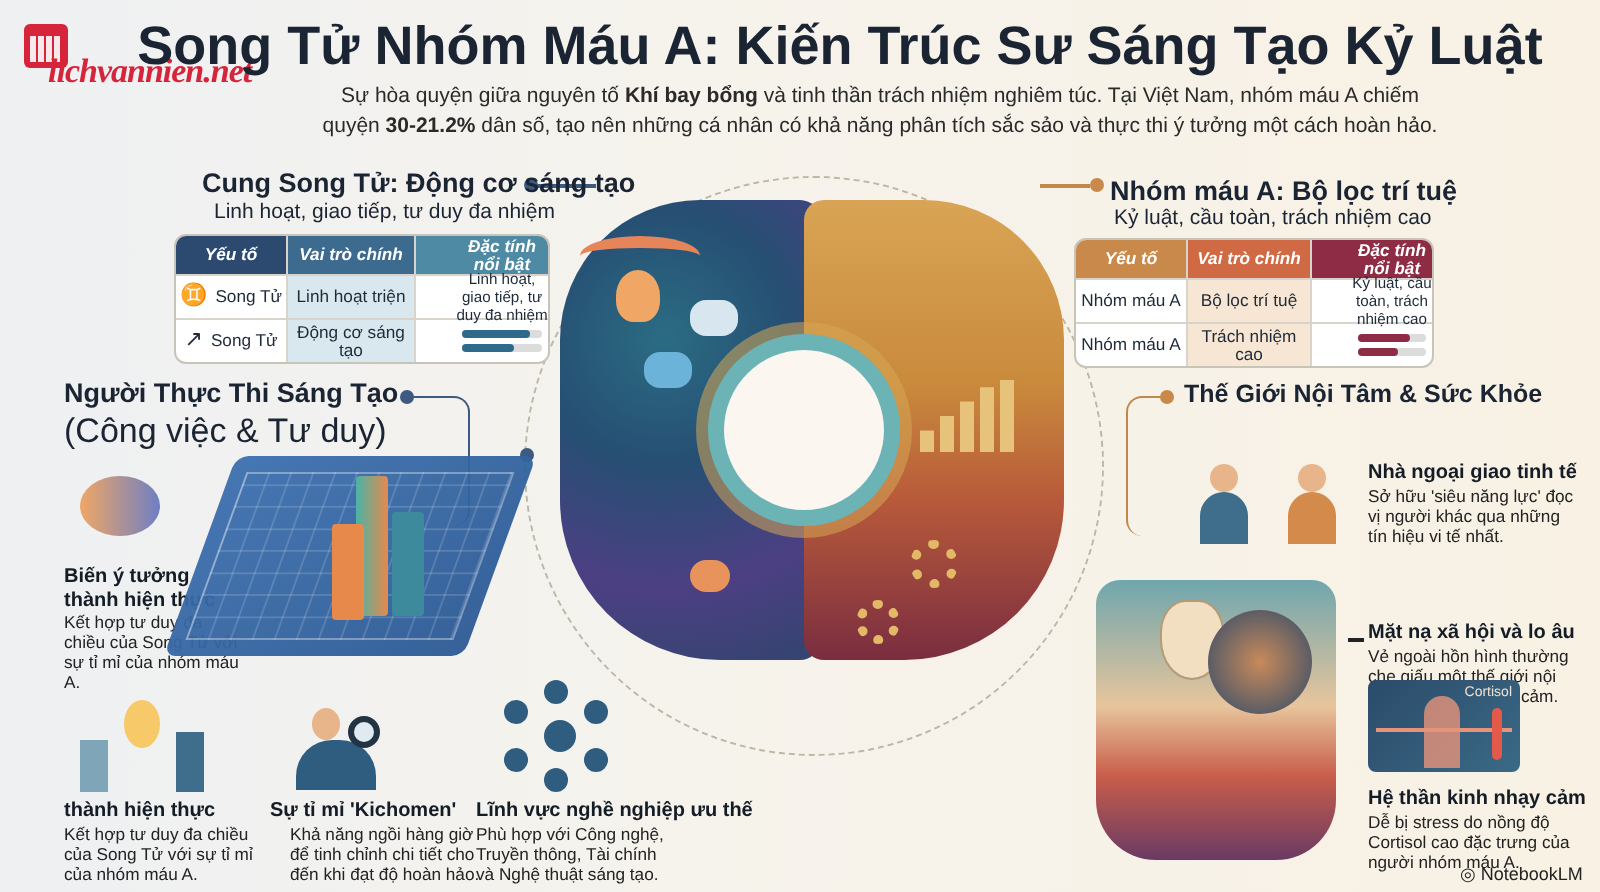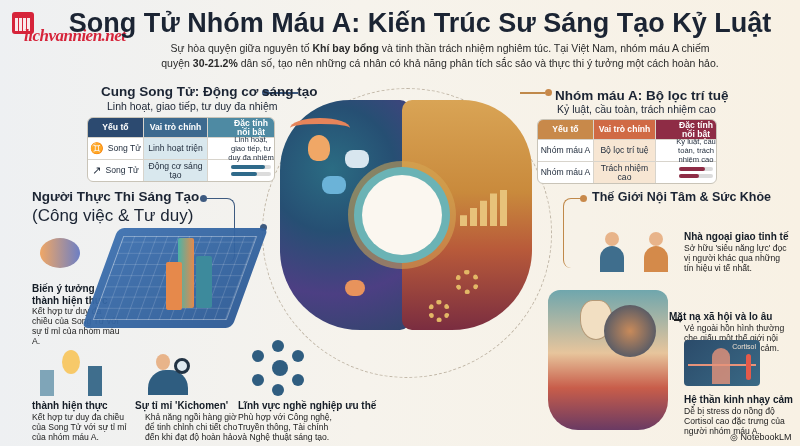--- a/index.html
+++ b/index.html
@@ -23,21 +23,21 @@
   .subtitle { left: 150px; width: 580px; top: 41px; text-align:center; font-size: 10.5px; line-height: 15px; color:#2a2a2a; }
   .subtitle b { font-weight: bold; }
 
   
   .sec-h { font-weight: bold; font-size: 13.5px; color:#1b2433; }
   .sec-sub { font-size: 10.5px; color:#1b2433; }
 
   
   .tbl { border-radius: 6px; overflow: hidden; font-size: 8.6px; border: 1px solid #c9c4b8; background:#fff; }
   .tbl .row { display: flex; height: 22px; align-items: center; }
-  .tbl .row.hdr { height: 19px; color:#fff; font-weight:bold; }
+  .tbl .row.hdr { height: 19px; color:#fff; font-weight:bold;font-style:italic; }
   .tbl .cell { height: 100%; display:flex; align-items:center; justify-content:center; text-align:center; line-height:9px; border-right:1px solid #d8d4cc; }
   .tbl .cell:last-child { border-right:none;padding-left:20px; }
   .tbl .row + .row { border-top: 1px solid #d8d4cc; }
   .bar-wrap { width: 85%; }
   .bar { height: 4px; border-radius: 2px; background:#dcdcdc; margin: 3px 0; position:relative; }
   .bar i { position:absolute; left:0; top:0; height:100%; border-radius:2px; }
 
   .tblL .c1 { width: 56px; } .tblL .c2 { width: 64px; } .tblL .c3 { width: 66px; }
   .tblL .hdr .c1 { background:#2c4a70; } .tblL .hdr .c2 { background:#3d6a8f; } .tblL .hdr .c3 { background:#4e8aa3; }
   .tblL .c2.body { background:#d9e8ee; }
@@ -221,21 +221,21 @@
   <div style="position:absolute;left:44px;top:14px;width:24px;height:26px;border-radius:12px 12px 0 0;background:#d48a4a;"></div>
   <div style="position:absolute;left:49px;top:0;width:14px;height:14px;border-radius:50%;background:#e8b48a;"></div>
 </div>
 <div class="abs text-bold" style="left:684px;top:231px;">Nhà ngoại giao tinh tế</div>
 <div class="abs text-small" style="left:684px;top:243px;width:105px;">Sở hữu 'siêu năng lực' đọc vị người khác qua những tín hiệu vi tế nhất.</div>
 
 <div class="abs mask-panel"></div>
 <div class="abs" style="left:580px;top:300px;width:32px;height:40px;border-radius:40% 40% 50% 50%;background:#f2dfc2;border:1px solid #b59a78;"></div>
 <div class="abs" style="left:604px;top:305px;width:52px;height:52px;border-radius:50%;background:radial-gradient(circle,#c88a5a,#2f4a6a);"></div>
 <div class="abs" style="left:674px;top:319px;width:8px;height:1.5px;background:#222;"></div>
-<div class="abs text-bold" style="left:669px;top:311px;">Mặt nạ xã hội và lo âu</div>
+<div class="abs text-bold" style="left:684px;top:311px;">Mặt nạ xã hội và lo âu</div>
 <div class="abs text-small" style="left:684px;top:323px;width:110px;">Vẻ ngoài hồn hình thường che giấu một thế giới nội tâm phức tạp, nhạy cảm.</div>
 
 <div class="abs cortisol">
   <div style="position:absolute;left:28px;top:8px;width:18px;height:36px;border-radius:9px 9px 0 0;background:#e7937a;opacity:.8;"></div>
   <div style="position:absolute;left:4px;top:24px;width:68px;height:1.5px;background:#e7937a;"></div>
   <div style="position:absolute;left:62px;top:14px;width:5px;height:26px;border-radius:3px;background:#e45a4a;"></div>
   <span style="position:absolute;right:4px;top:3px;font-size:7px;color:#f2e2d2;">Cortisol</span>
 </div>
 <div class="abs text-bold" style="left:684px;top:394px;">Hệ thần kinh nhạy cảm</div>
 <div class="abs text-small" style="left:684px;top:406px;width:110px;">Dễ bị stress do nồng độ Cortisol cao đặc trưng của người nhóm máu A.</div>

